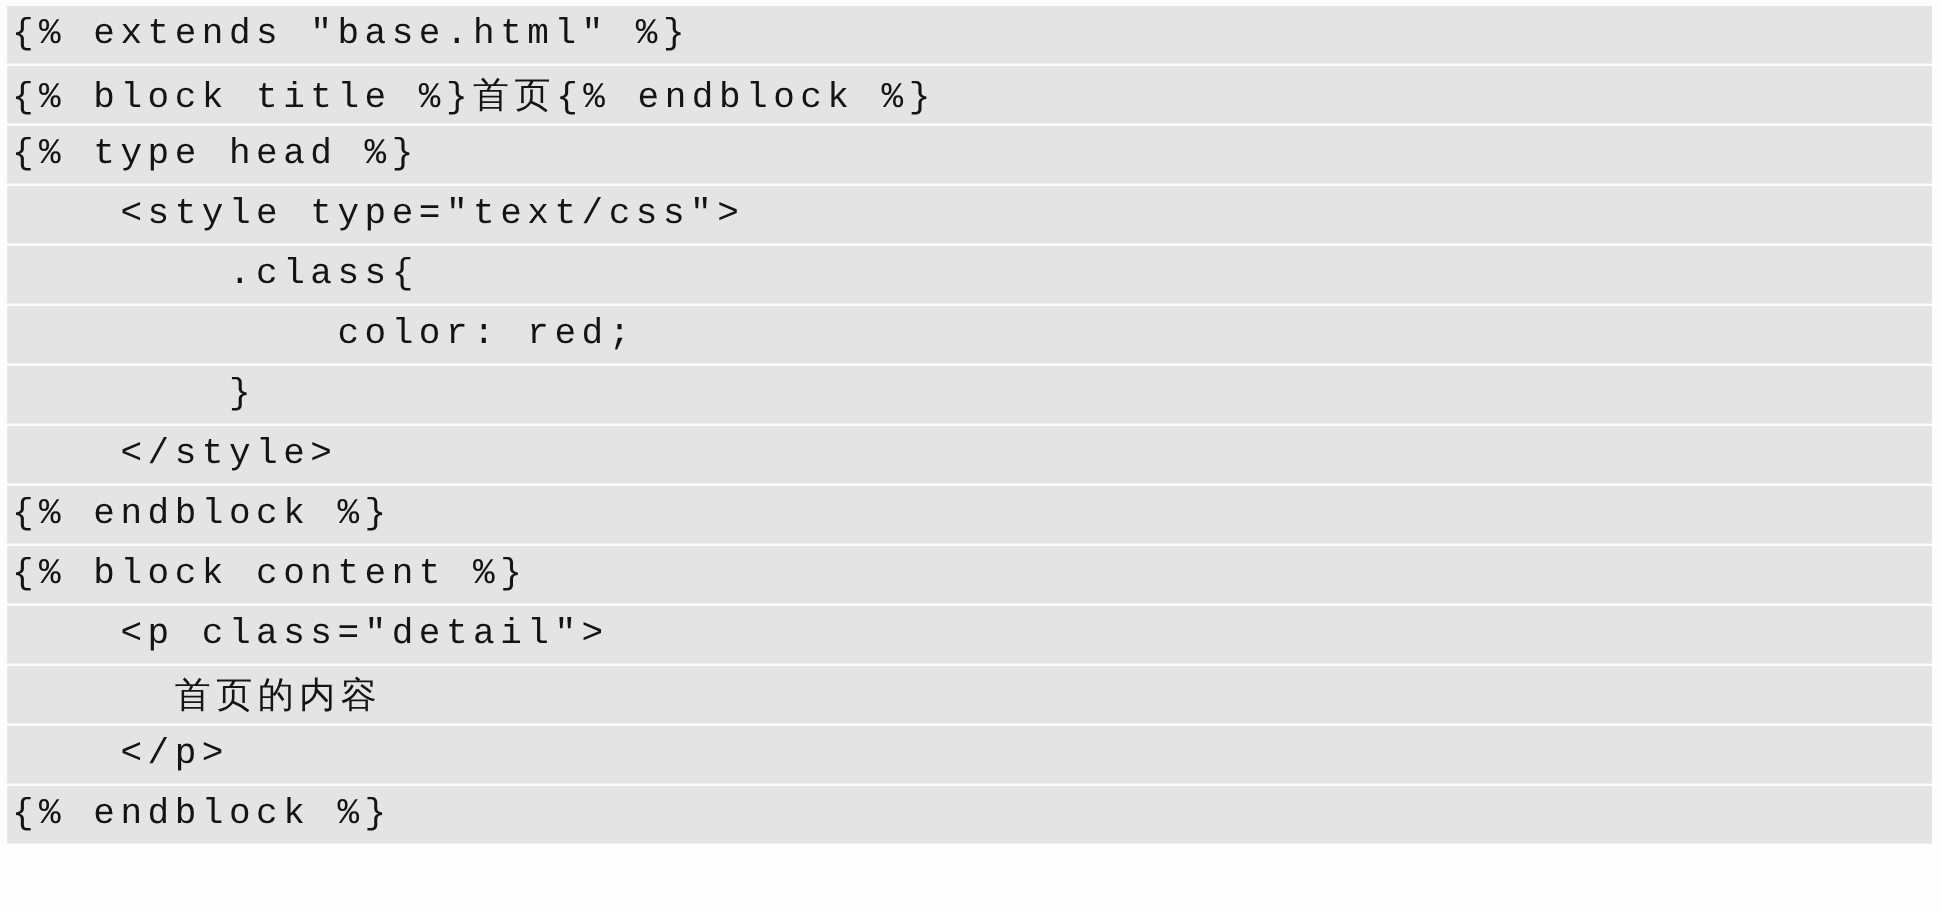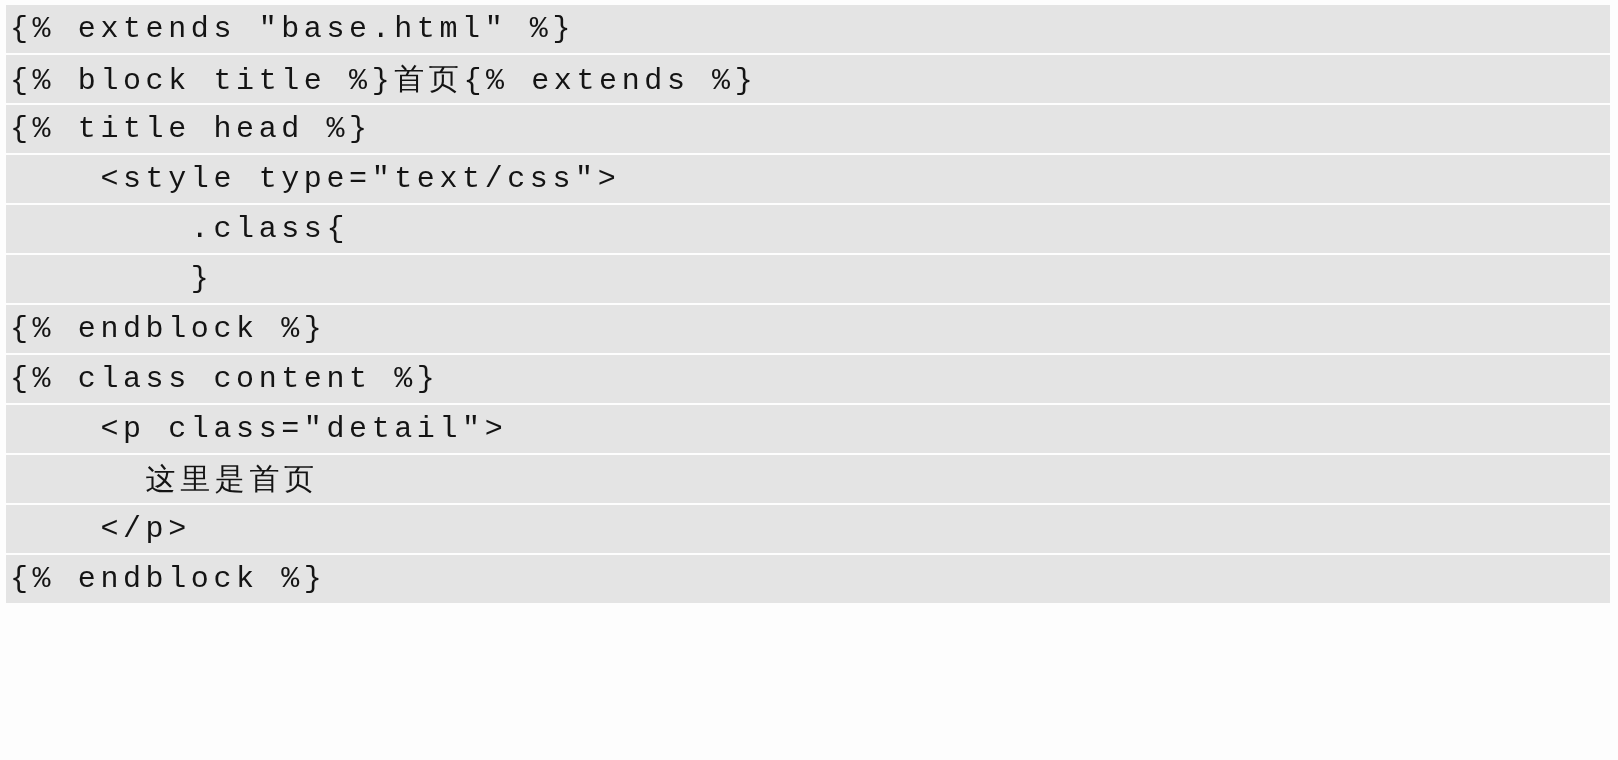--- a/index.html
+++ b/index.html
@@ -35,45 +35,51 @@
   }
 </style>
 </head>
 <body>
 
 <div class="code-listing">
   <div class="code-line">
       <span class="code-text">{% extends "base.html" %}</span>
     </div>
   <div class="code-line">
-      <span class="code-text">{% block title %}首页{% extends %}</span>
+      <span class="code-text">{% block title %}首页{% endblock %}</span>
     </div>
   <div class="code-line">
-      <span class="code-text">{% title head %}</span>
+      <span class="code-text">{% type head %}</span>
     </div>
   <div class="code-line">
       <span class="code-text">    &lt;style type="text/css"&gt;</span>
     </div>
   <div class="code-line">
       <span class="code-text">        .class{</span>
     </div>
   <div class="code-line">
+      <span class="code-text">            color: red;</span>
+    </div>
+  <div class="code-line">
       <span class="code-text">        }</span>
+    </div>
+  <div class="code-line">
+      <span class="code-text">    &lt;/style&gt;</span>
     </div>
   <div class="code-line">
       <span class="code-text">{% endblock %}</span>
     </div>
   <div class="code-line">
-      <span class="code-text">{% class content %}</span>
+      <span class="code-text">{% block content %}</span>
     </div>
   <div class="code-line">
       <span class="code-text">    &lt;p class="detail"&gt;</span>
     </div>
   <div class="code-line">
-      <span class="code-text">      这里是首页</span>
+      <span class="code-text">      首页的内容</span>
     </div>
   <div class="code-line">
       <span class="code-text">    &lt;/p&gt;</span>
     </div>
   <div class="code-line">
       <span class="code-text">{% endblock %}</span>
     </div>
 </div>
 
 </body></html>

